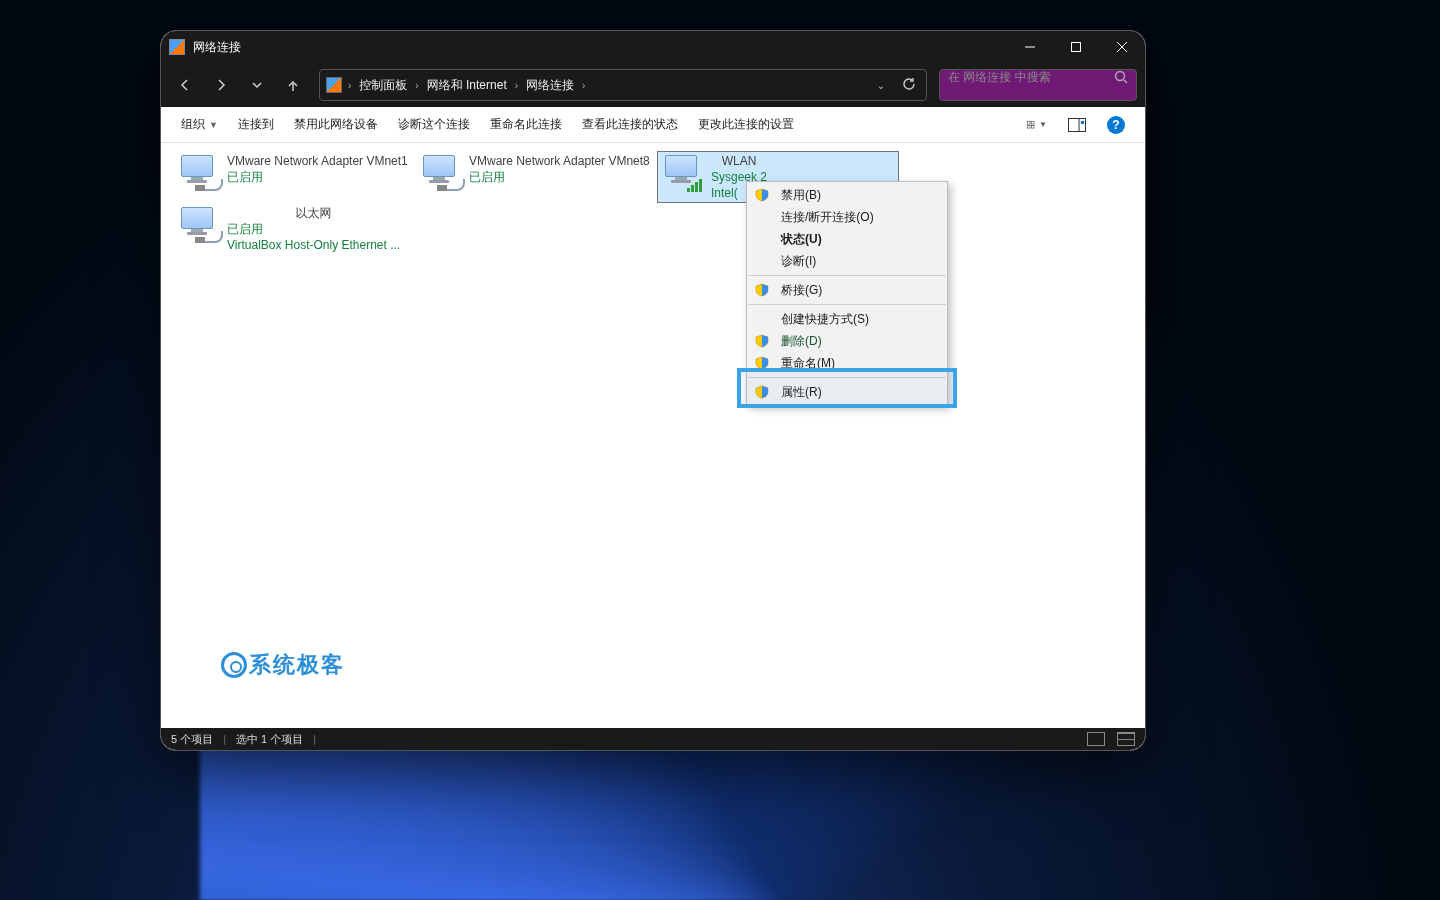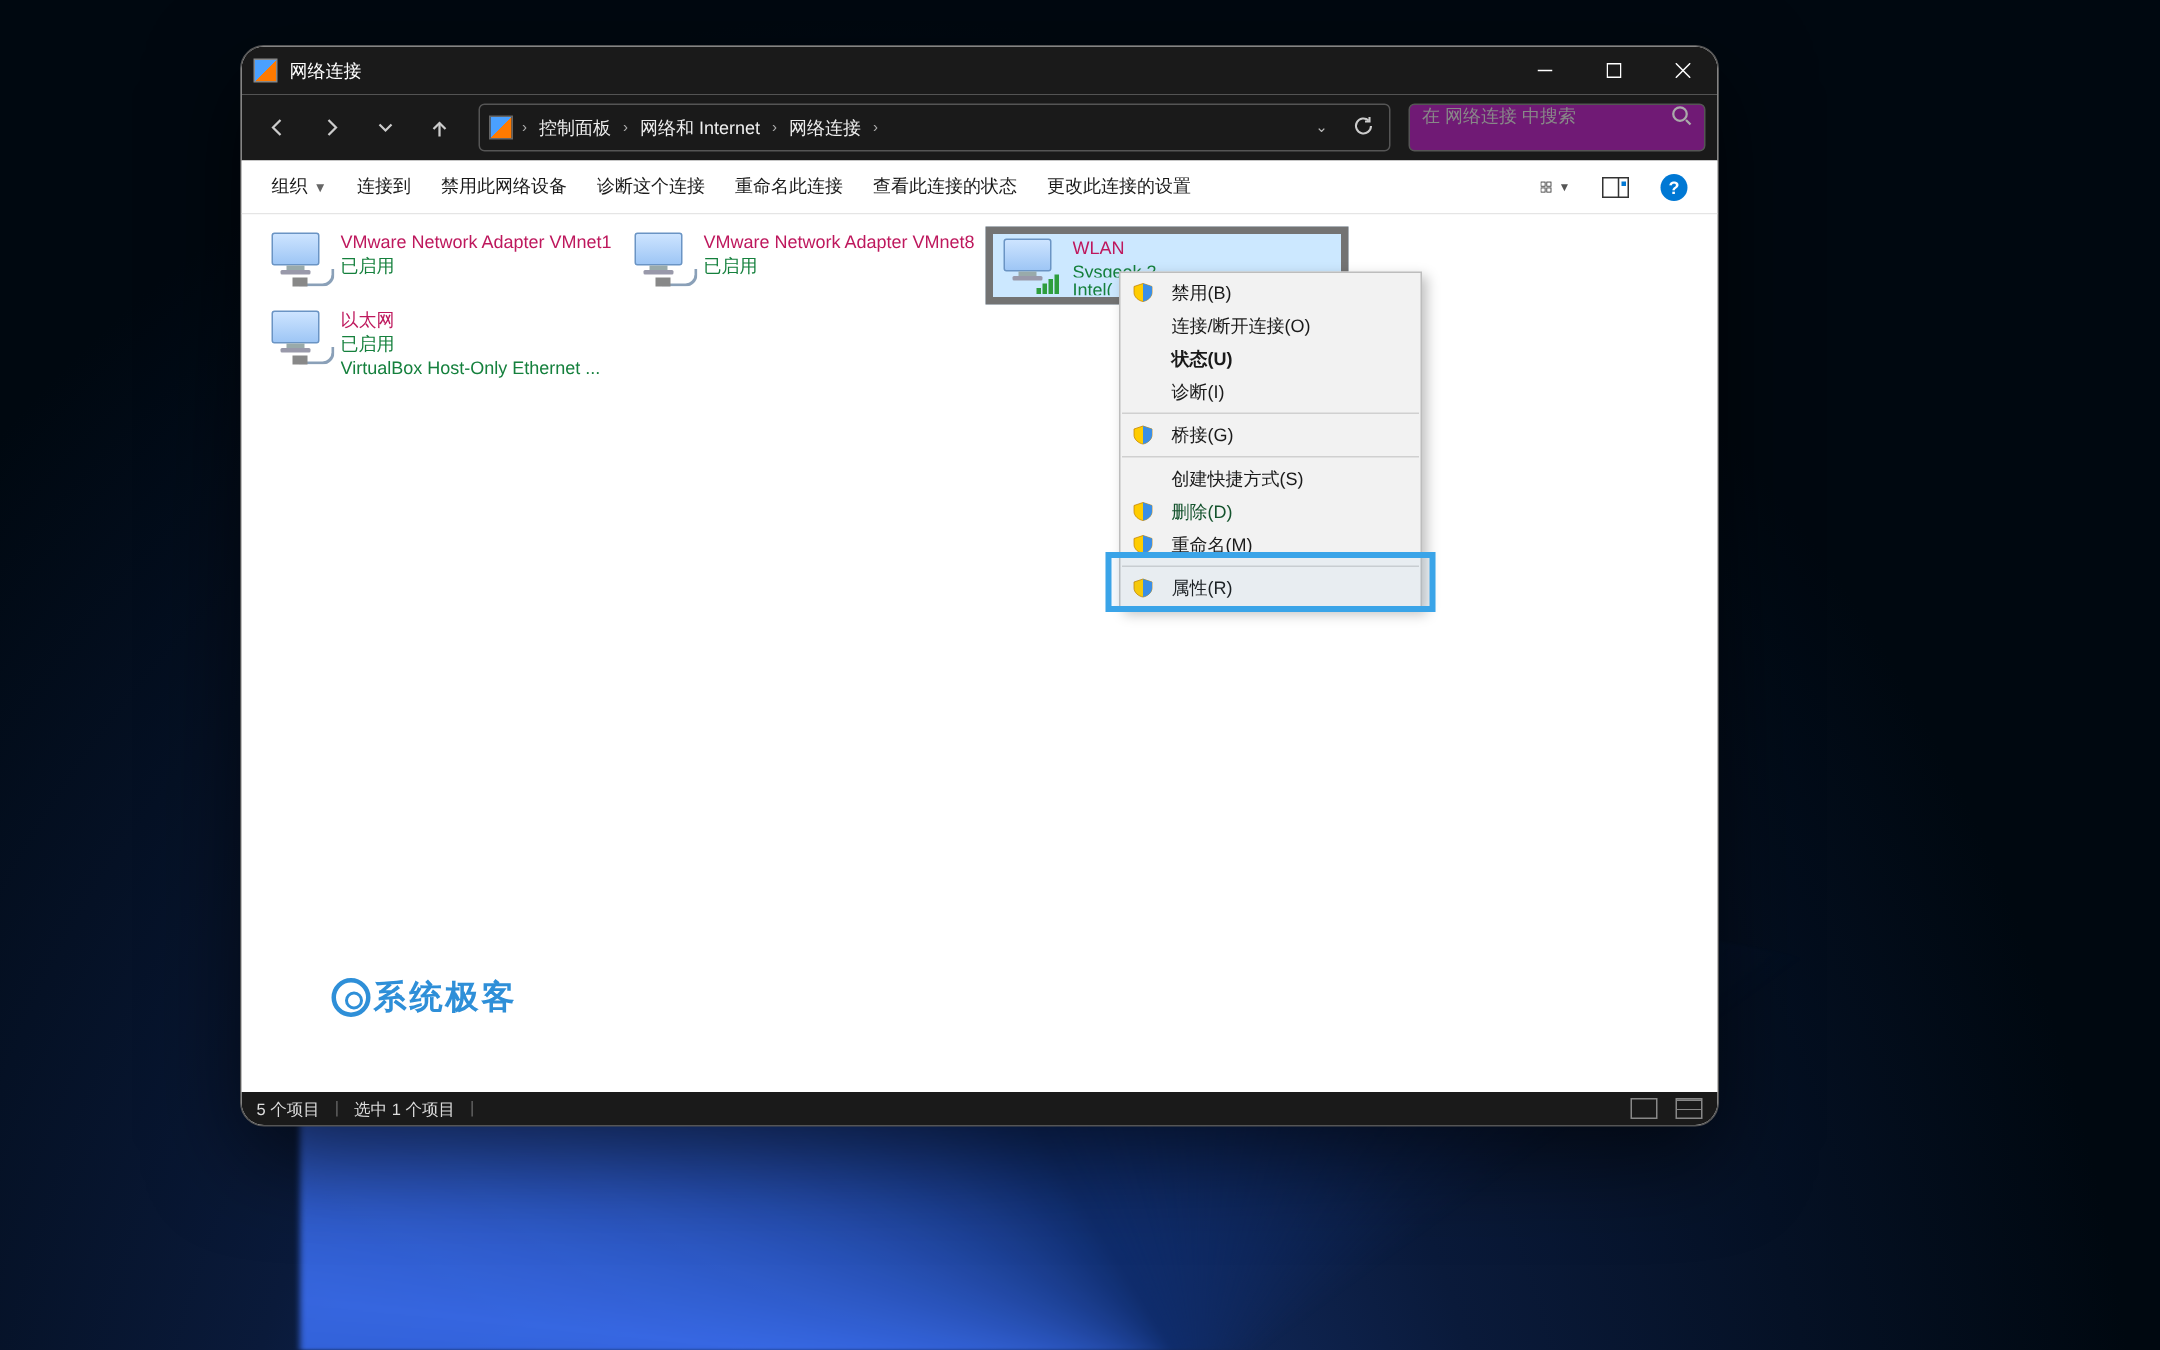--- a/index.html
+++ b/index.html
@@ -44,36 +44,36 @@
 .cmdbar { height:36px; background:#fff; border-bottom:1px solid #e5e5e5; display:flex; align-items:center; padding:0 20px; gap:20px; font-size:12px; color:#1a1a1a; }
 .cmdbar .cmd { display:flex; align-items:center; gap:4px; }
 .cmdbar .flex { flex:1; }
 .cmdbar .view-icon, .cmdbar .preview-icon, .cmdbar .help-icon { width:20px; height:20px; display:flex; align-items:center; justify-content:center; }
 .cmdbar .help-icon { width:18px; height:18px; border-radius:50%; background:#0078d4; color:#fff; font-size:12px; font-weight:bold; }
 
 
 .content { flex:1; background:#fff; position:relative; padding:8px 12px; }
 .items { display:flex; flex-wrap:wrap; align-content:flex-start; }
 .network-item { width:242px; height:52px; display:flex; gap:6px; padding:2px 4px; font-size:12px; color:#1a1a1a; }
-.network-item.selected { background:#cce8ff; border:5px solid #737373; padding:1px 3px; }
+.network-item.selected { background:#cce8ff; border:1px solid #737373; padding:1px 3px; }
 .net-icon { width:44px; height:40px; position:relative; flex-shrink:0; }
 .net-icon .monitor { position:absolute; left:4px; top:2px; width:32px; height:22px; background:linear-gradient(#cde4ff,#9ec6f5); border:1px solid #6a94c4; border-radius:2px; }
 .net-icon .stand { position:absolute; left:14px; top:24px; width:12px; height:3px; background:#9aa; }
 .net-icon .base { position:absolute; left:10px; top:27px; width:20px; height:3px; background:#99a; border-radius:1px; }
 .net-icon .cable { position:absolute; left:22px; top:26px; width:24px; height:12px; border:2px solid #8aa0b8; border-top:none; border-left:none; border-radius:0 0 8px 0; }
 .net-icon .plug { position:absolute; left:18px; top:32px; width:10px; height:6px; background:#888; }
 .net-icon .wifi-bars { position:absolute; left:26px; top:26px; display:flex; gap:1px; align-items:flex-end; }
 .net-icon .wifi-bars span { width:3px; background:#2e9e3e; }
 .net-icon .wifi-bars span:nth-child(1){height:4px} .net-icon .wifi-bars span:nth-child(2){height:7px}
 .net-icon .wifi-bars span:nth-child(3){height:10px} .net-icon .wifi-bars span:nth-child(4){height:13px}
 .net-icon .bt { position:absolute; left:26px; top:20px; width:18px; height:18px; border-radius:50%; background:#0082fc; color:#fff; font-size:12px; display:flex; align-items:center; justify-content:center; }
 .net-icon .x { position:absolute; left:28px; top:24px; color:#c00; font-weight:bold; font-size:16px; }
 .net-text { display:flex; flex-direction:column; line-height:16px; overflow:hidden; }
 .net-text .line2, .net-text .line3 { color:#15803d; font-size:12px; white-space:nowrap; overflow:hidden; text-overflow:ellipsis; }
-.net-text .name { color:#be185d; }
+.net-text .name { color:#404040;text-align:center; }
 
 
 .ctx { position:absolute; left:585px; top:38px; width:202px; background:#f2f2f2; border:1px solid #bdbdbd; box-shadow:3px 3px 8px rgba(0,0,0,.25); font-size:12px; padding:2px 0; }
 .ctx .mi { height:22px; display:flex; align-items:center; padding-left:34px; position:relative; color:#1a1a1a; }
 .ctx .mi.disabled { color:#14532d; }
 .ctx .mi.bold { font-weight:bold; }
 .ctx .sep { height:1px; background:#d0d0d0; margin:3px 1px; }
 .ctx .shield { position:absolute; left:8px; width:14px; height:14px; }
 .ctx .shield svg { width:14px; height:14px; }
 .ctx-highlight { position:absolute; left:576px; top:225px; width:220px; height:40px; border:4px solid #3aa4e8; background:rgba(58,164,232,.05); pointer-events:none; }

